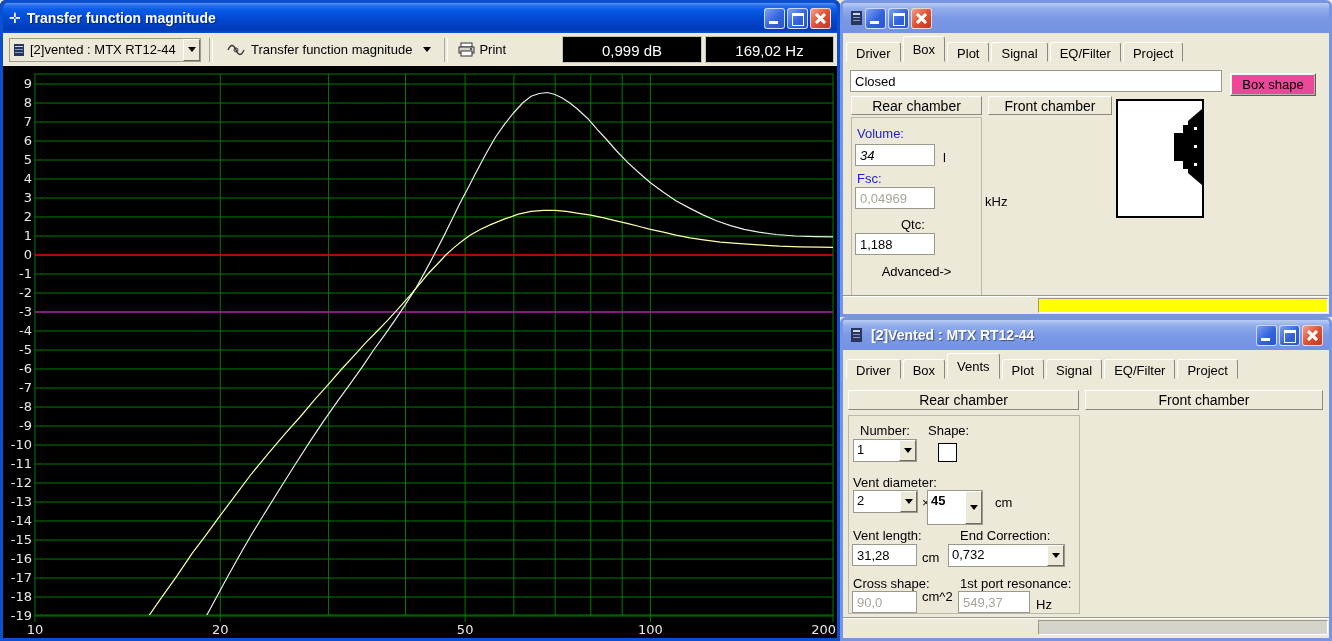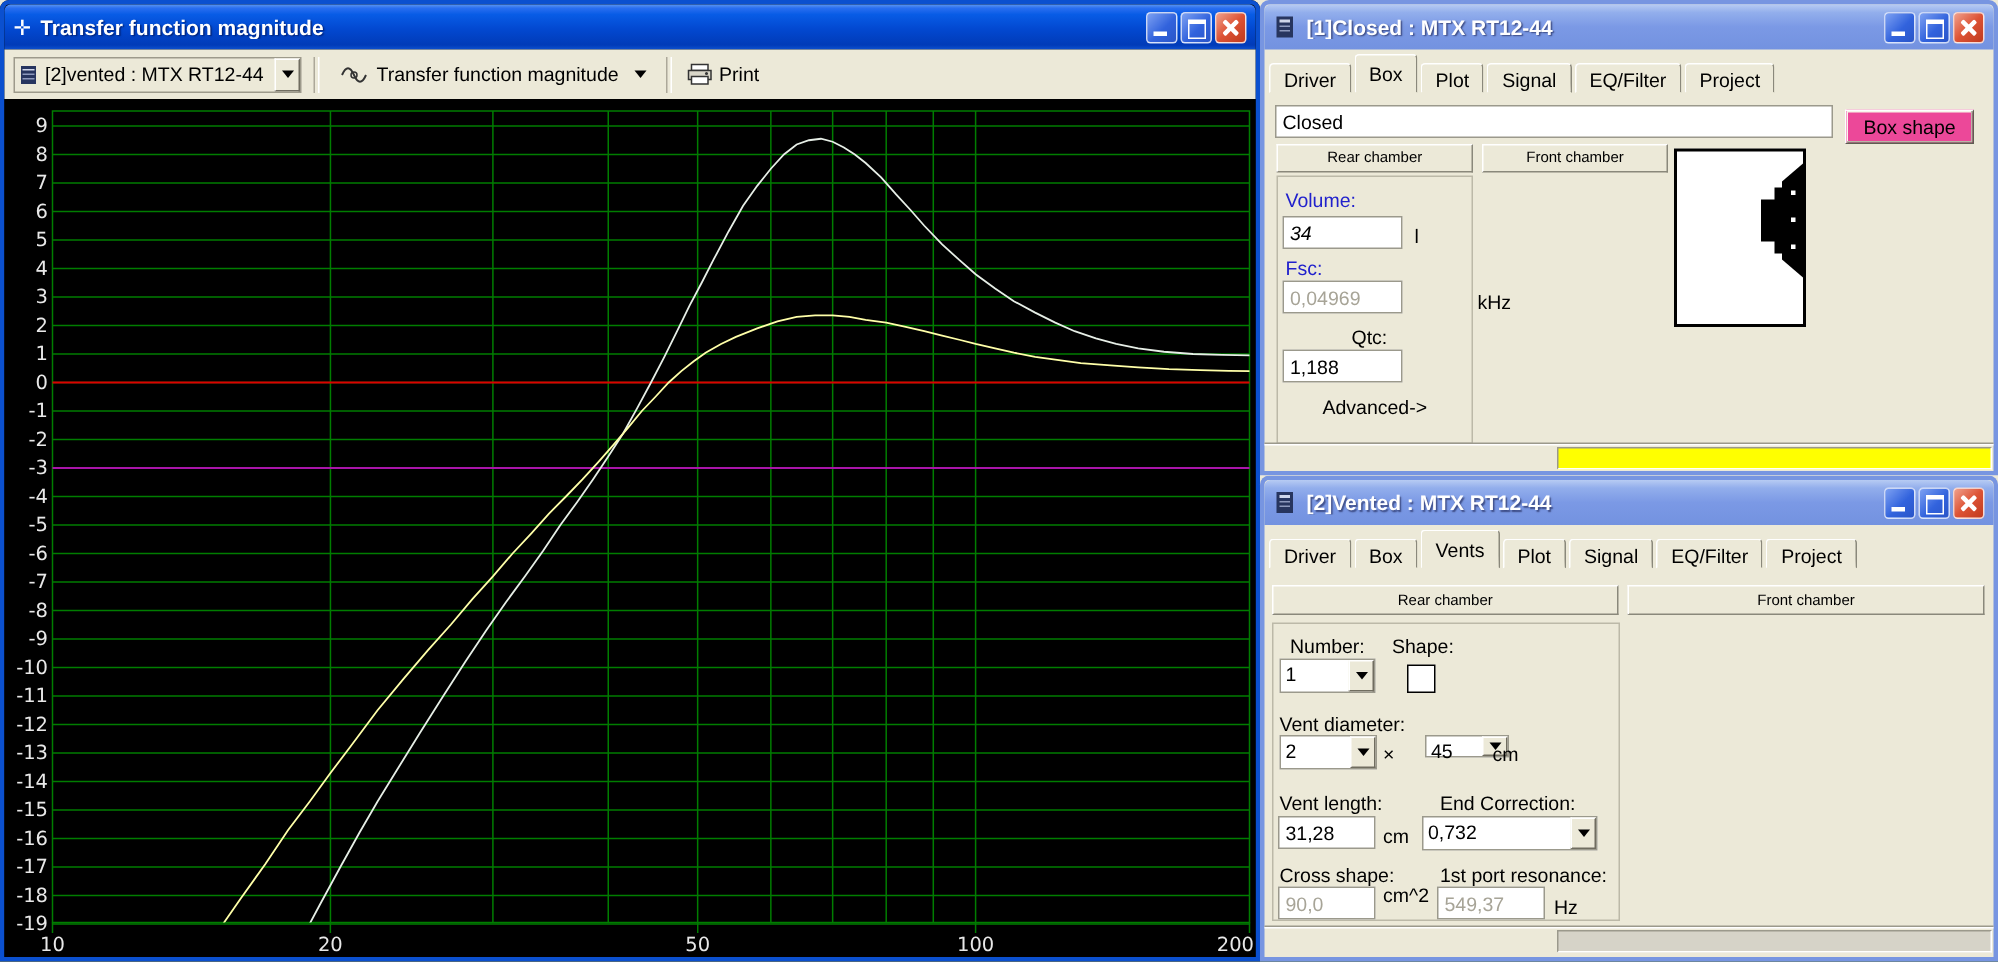--- a/index.html
+++ b/index.html
@@ -49,21 +49,21 @@
 
   
   .abs{position:absolute;box-sizing:border-box;}
   .label13{font-size:13px;color:#000;white-space:nowrap;}
   .bluelabel{color:#2121cc;}
   .field{background:#fff;border:1px solid #9b998c;font-size:13px;font-family:"Liberation Sans",sans-serif;
     color:#000;padding:2px 4px;box-sizing:border-box;}
   .field:disabled,.field.dis{color:#a7a497;background:#fff;}
   .btn{background:#ec4899;border:1px solid;border-color:#fff #5f5d52 #5f5d52 #fff;box-shadow:inset -1px -1px 0 #b9b6a6,inset 1px 1px 0 #f7f5ea;
     font-size:13px;font-family:"Liberation Sans",sans-serif;cursor:pointer;}
-  .hdrbtn{background:#ece9d8;border:1px solid;border-color:#fff #8a887b #8a887b #fff;font-size:10px;
+  .hdrbtn{background:#ece9d8;border:1px solid;border-color:#fff #8a887b #8a887b #fff;font-size:14px;
     display:flex;align-items:center;justify-content:center;cursor:pointer;}
   .groupbox{border:1px solid #bcb9a8;}
   .combo2{display:flex;align-items:stretch;border:1px solid #9b998c;background:#fff;}
   .combo2 .val{flex:1;font-size:13px;padding:2px 3px;}
   .combo2 .dropbtn{height:auto;margin:0;border-width:1px;}
   .statusdiv{border-top:1px solid #9b998c;border-bottom:1px solid #fff;height:0;}
   .statusseg{border:1px solid;border-color:#9b998c #fff #fff #9b998c;box-sizing:border-box;}
   .statustext{font-family:"Liberation Serif",serif;font-weight:bold;font-size:14px;text-align:center;line-height:13px;margin-top:48px;}
   .shapebox{background:#fff;border:1px solid #000;}
   .boximg{background:#fff;border:2px solid #000;}
@@ -117,20 +117,24 @@
       <div class="tsep"></div>
       <button class="tbtn">
         <svg width="17" height="15">
             <rect x="3" y="1" width="11" height="4" fill="#fff" stroke="#333"></rect>
             <rect x="1" y="5" width="15" height="6" fill="#d8d5c8" stroke="#333"></rect>
             <rect x="3" y="9" width="11" height="5" fill="#fff" stroke="#333"></rect>
             <circle cx="13" cy="7" r="1" fill="#333"></circle>
           </svg>
         <span>Print</span>
       </button>
+      <div class="readouts">
+        <div class="readout db">0,999 dB</div>
+        <div class="readout hz">169,02 Hz</div>
+      </div>
     </div>
     <svg class="plot" width="834" height="572">
         <defs>
           <clipPath id="pc">
             <rect x="32" y="8" width="798" height="541"></rect>
           </clipPath>
         </defs>
         <rect x="0" y="0" width="834" height="572" fill="#000000"></rect>
         <line x1="32" x2="830" y1="18" y2="18" stroke="#007d00"></line>
         <line x1="32" x2="830" y1="37" y2="37" stroke="#007d00"></line>
@@ -220,21 +224,20 @@
   </div>
 
   <div class="window frame-inactive" style="left:840px;top:0;width:492px;height:317px;">
     <div class="titlebar tb-inactive">
       <svg width="16" height="16">
           <rect x="2" y="1" width="11" height="14" fill="#27355f"></rect>
           <rect x="4" y="3" width="7" height="2" fill="#cfd6ea"></rect>
           <rect x="4" y="7" width="7" height="1" fill="#8d99bd"></rect>
           <rect x="4" y="10" width="7" height="1" fill="#8d99bd"></rect>
         </svg>
-      <span class="ttext">[1]Closed : MTX RT12-44</span>
       <span class="caption-buttons">
         <span class="cbtn">
             <i class="g-min"></i>
           </span>
         <span class="cbtn">
             <i class="g-max"></i>
           </span>
         <span class="cbtn close">
             <i class="g-x1"></i>
             <i class="g-x2"></i>
@@ -333,21 +336,21 @@
     <div class="shapebox abs" style="left:98px;top:126px;width:19px;height:19px;"></div>
 
     <div class="label13 abs" style="left:13px;top:158px;">Vent diameter:</div>
     <div class="combo2 abs" style="left:13px;top:173px;width:65px;height:23px;">
       <span class="val">2</span>
       <span class="dropbtn">
           <b class="arr"></b>
         </span>
     </div>
     <div class="label13 abs" style="left:82px;top:178px;">×</div>
-    <div class="combo2 abs" style="left:110px;top:173px;width:56px;height:15px;">
+    <div class="combo2 abs" style="left:87px;top:173px;width:56px;height:35px;font-weight:bold;">
       <span class="val">45</span>
       <span class="dropbtn">
           <b class="arr"></b>
         </span>
     </div>
     <div class="label13 abs" style="left:155px;top:178px;">cm</div>
 
     <div class="label13 abs" style="left:13px;top:211px;">Vent length:</div>
     <div class="label13 abs" style="left:120px;top:211px;">End Correction:</div>
     <input class="field abs" style="left: 12px; top: 227px; width: 65px; height: 22px;" value="31,28">

